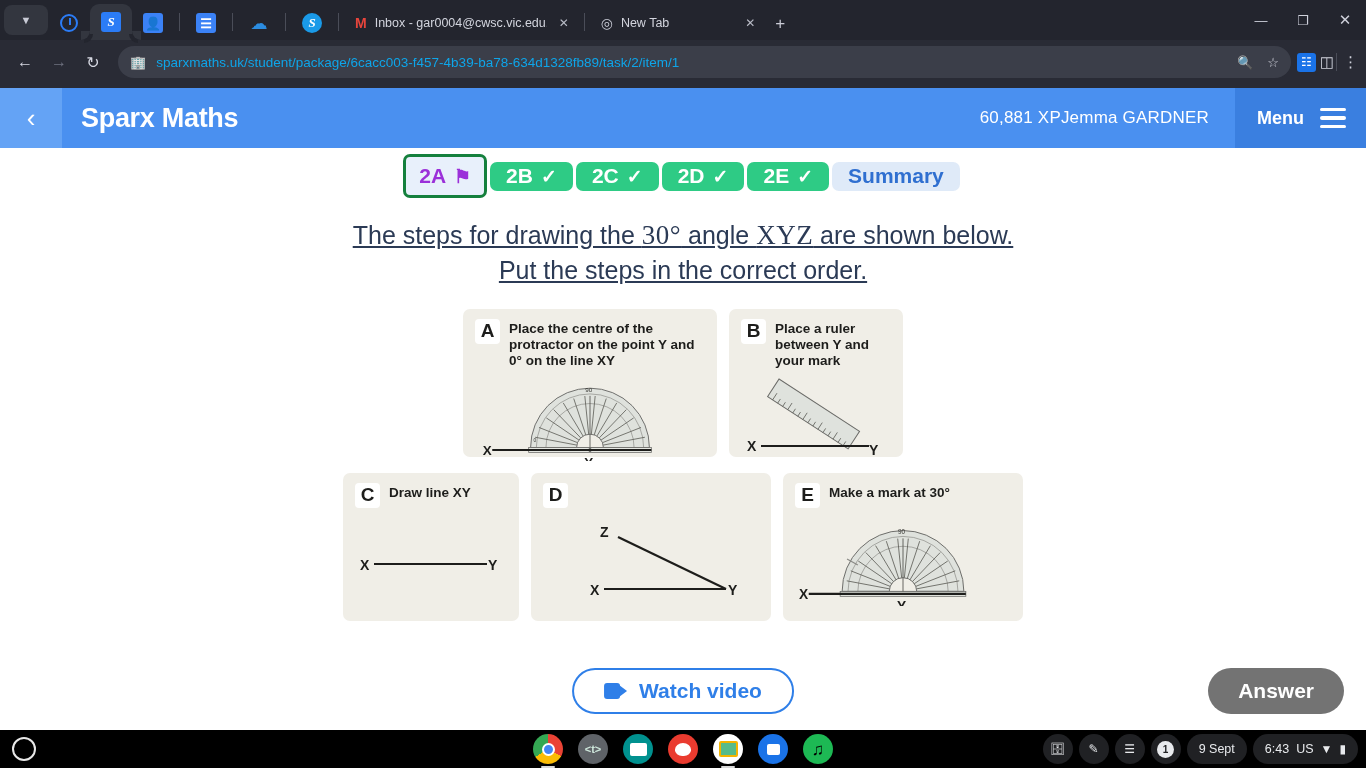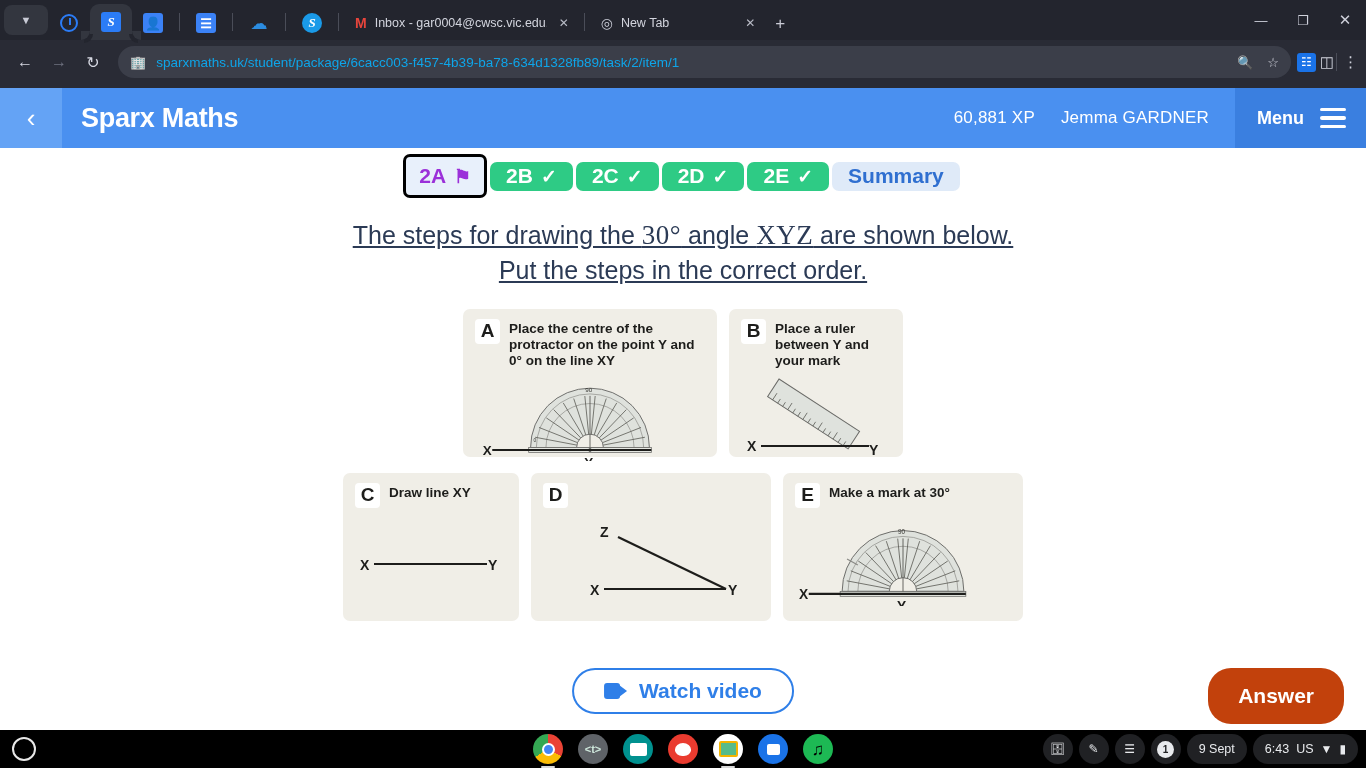--- a/index.html
+++ b/index.html
@@ -75,34 +75,34 @@
 
   
   .page { position:absolute; left:0; top:88px; width:1366px; height:642px; background:#ffffff; overflow:hidden; }
 
   
   .sparxbar { height:60px; background:#4a90f0; display:flex; align-items:center; position:relative; }
   .sx-back { width:62px; height:60px; background:#64a3f5; display:flex;align-items:center;justify-content:center;
              color:#fff; font-size:26px; }
   .sx-title { color:#ffffff; font-size:27px; font-weight:bold; letter-spacing:-0.3px; margin-left:19px; }
   .sx-right { margin-left:auto; display:flex; align-items:center; height:60px; }
-  .sx-xp { color:#ffffff; font-size:17px; margin-right:26px; letter-spacing:0.2px;}
+  .sx-xp { color:#ffffff; font-size:17px; letter-spacing:0.2px;}
   .sx-name { color:#ffffff; font-size:17px; margin-right:26px; letter-spacing:0.2px;}
   .sx-menu { background:#3a7fe0; height:60px; display:flex; align-items:center; gap:16px; padding:0 20px 0 22px; }
   .sx-menu-label { color:#fff; font-size:18px; font-weight:bold; }
   .burger { display:flex; flex-direction:column; gap:5px; }
   .burger span { display:block; width:26px; height:3.5px; background:#fff; border-radius:2px; }
 
   
   .tabsrow { display:flex; justify-content:center; align-items:center; margin-top:6px; }
   .qtab {
     height:29px; display:flex; align-items:center; justify-content:center; gap:8px;
     font-size:21px; font-weight:bold; padding:0 16px; border-radius:7px; margin-right:3px;
   }
-  .qtab.current { background:#e8f0fb; color:#9b30d9; border:3px solid #000000; padding:0 13px; height:44px; }
+  .qtab.current { background:#e8f0fb; color:#9b30d9; border:3px solid #15803d; padding:0 13px; height:44px; }
   .qtab.done { background:#2ecb85; color:#ffffff; }
   .qtab.summary { background:#dfeaf8; color:#2f6fd0; }
   .flag { color:#9b30d9; font-size:19px; }
   .tick { font-size:19px; font-weight:bold; }
 
   
   .question { text-align:center; color:#2b3a55; margin-top:20px; line-height:1.32; }
   .q-line { font-size:25px; font-family:"Liberation Sans", sans-serif;text-decoration:underline; }
   .mathser { font-family:"Liberation Serif", serif; font-size:27px; letter-spacing:0.5px;}
 
@@ -136,21 +136,21 @@
     position:absolute; left:50%; transform:translateX(-50%); top:0;
     height:46px; border:2px solid #2f7fe8; border-radius:23px; background:#fff;
     display:flex; align-items:center; gap:12px; padding:0 30px; color:#2f7fe8;
     font-size:21px; font-weight:bold;
   }
   .camicon { width:23px; height:16px; position:relative; }
   .camicon .body{ position:absolute; left:0; top:0; width:16px;height:16px;background:#2f7fe8;border-radius:3px;}
   .camicon .lens{ position:absolute; right:0; top:2px; width:0;height:0;
     border-top:6px solid transparent;border-bottom:6px solid transparent;border-left:8px solid #2f7fe8;}
   .answer {
-    position:absolute; right:22px; top:0; height:56px; border-radius:23px; background:#c2410c;
+    position:absolute; right:22px; top:0; height:46px; border-radius:23px; background:#737373;
     display:flex; align-items:center; padding:0 30px; color:#fff; font-size:21px; font-weight:bold;
   }
 
   
   .shelf { position:absolute; left:0; top:730px; width:1366px; height:38px; background:#000000; }
   .launcher { position:absolute; left:12px; top:7px; width:24px;height:24px; border-radius:50%;
               border:2px solid #e8e8e8; }
   .shelf-apps { position:absolute; left:50%; transform:translateX(-50%); top:4px; display:flex; gap:15px; }
   .appicon { width:30px;height:30px; border-radius:50%; position:relative;
              display:flex;align-items:center;justify-content:center; font-size:12px; color:#fff; }

